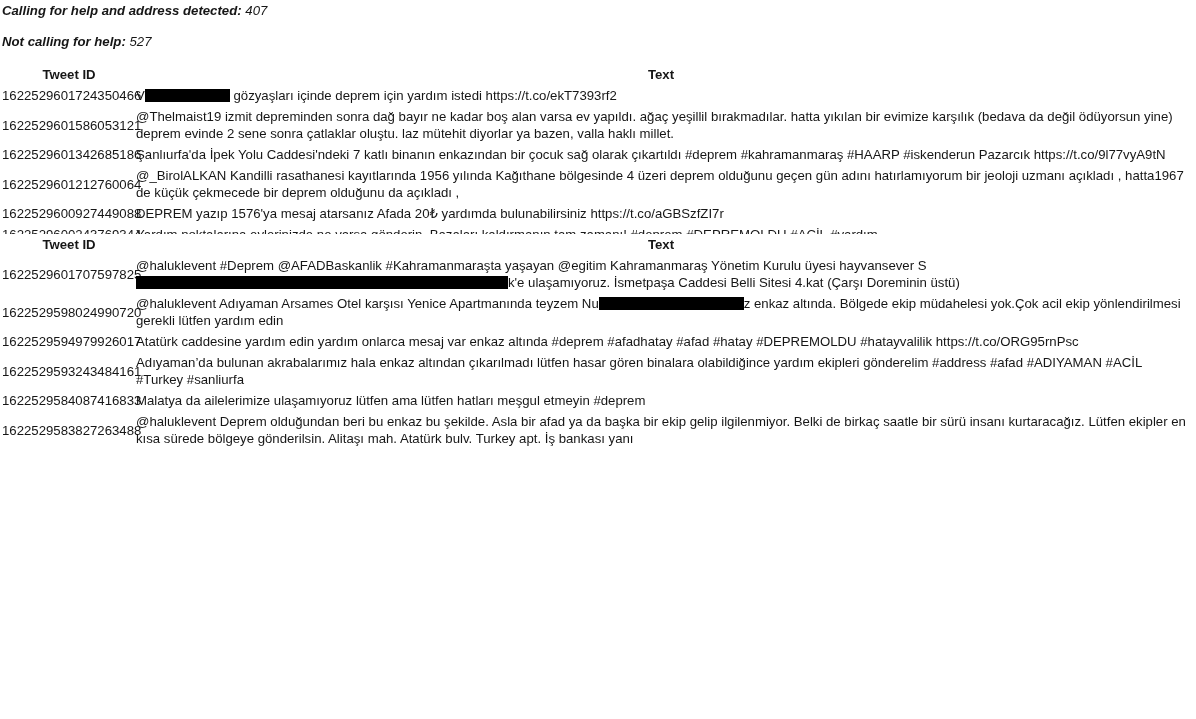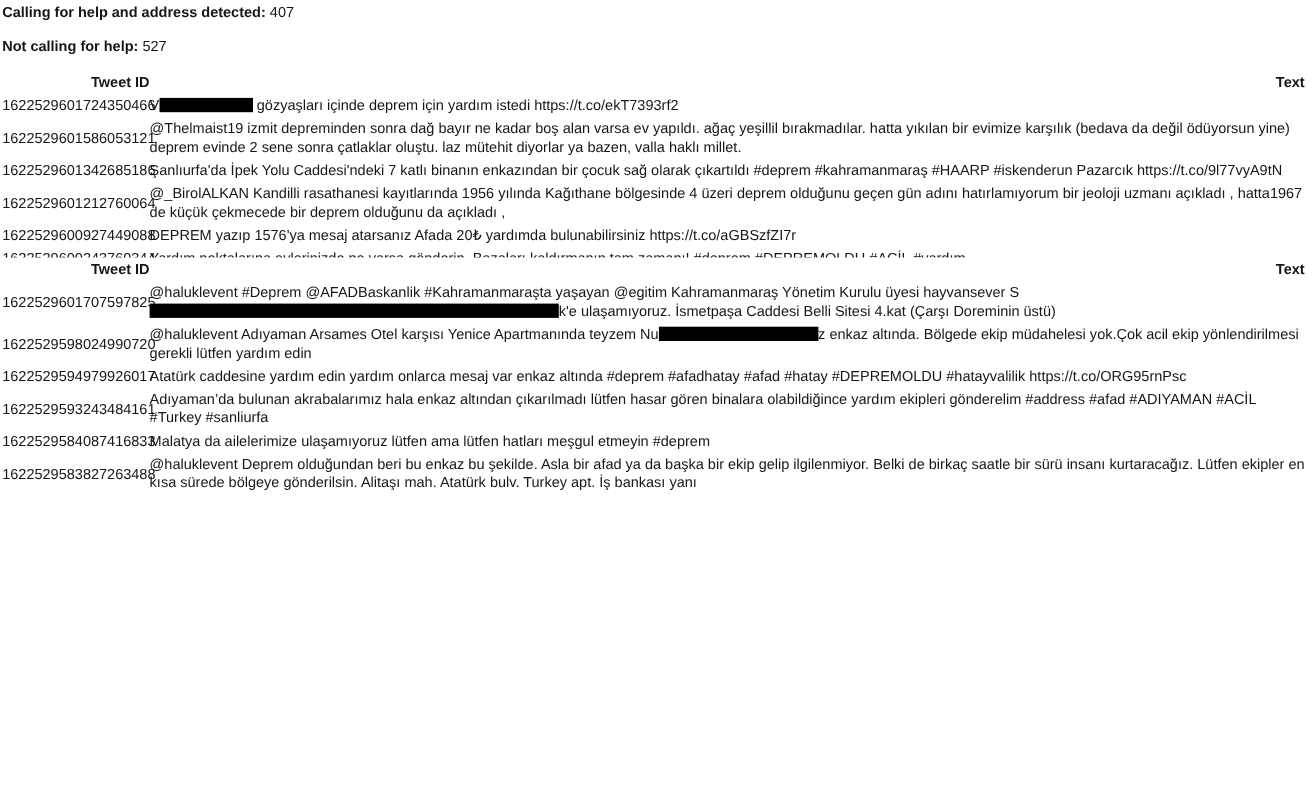--- a/index.html
+++ b/index.html
@@ -3,26 +3,26 @@
 <meta charset="utf-8">
 <style>
   html,body{margin:0;background:#ffffff;}
   body{
     width:1196px;height:719px;overflow:hidden;box-sizing:border-box;
     padding:2px 2px 0 2px;
     color:#161616;
     font-family:"Liberation Sans","DejaVu Sans",sans-serif;
     font-size:13.2px;line-height:17px;
   }
-  p.line{margin:0 0 14px 0;}
+  p.line{margin:0 0 14px 0;font-style:italic;}
   p.line b{font-weight:700;}
   p.sec2{margin:8px 0 14px 0;}
   .clip{height:170px;overflow:hidden;}
   table{border-collapse:collapse;width:1184px;table-layout:fixed;}
-  th{font-weight:700;text-align:right;padding:2px 0;vertical-align:middle;}
+  th{font-weight:700;text-align:center;padding:2px 0;vertical-align:middle;}
   td{padding:2px 0;vertical-align:middle;word-wrap:break-word;}
   td.id{white-space:nowrap;}
   .redact{display:inline-block;background:#000000;height:13px;vertical-align:-2px;}
 </style>
 </head>
 <body>
 
 <div>
 
   <p class="line"><b>Calling for help and address detected:</b> <span>407</span></p>

